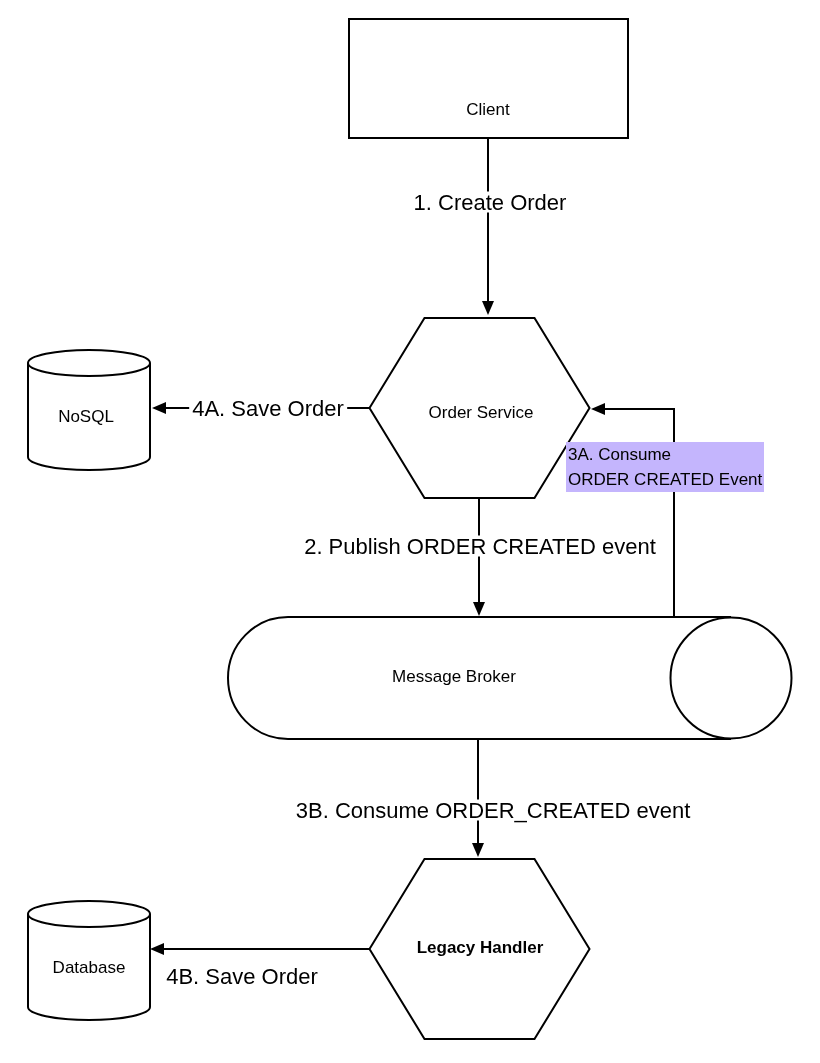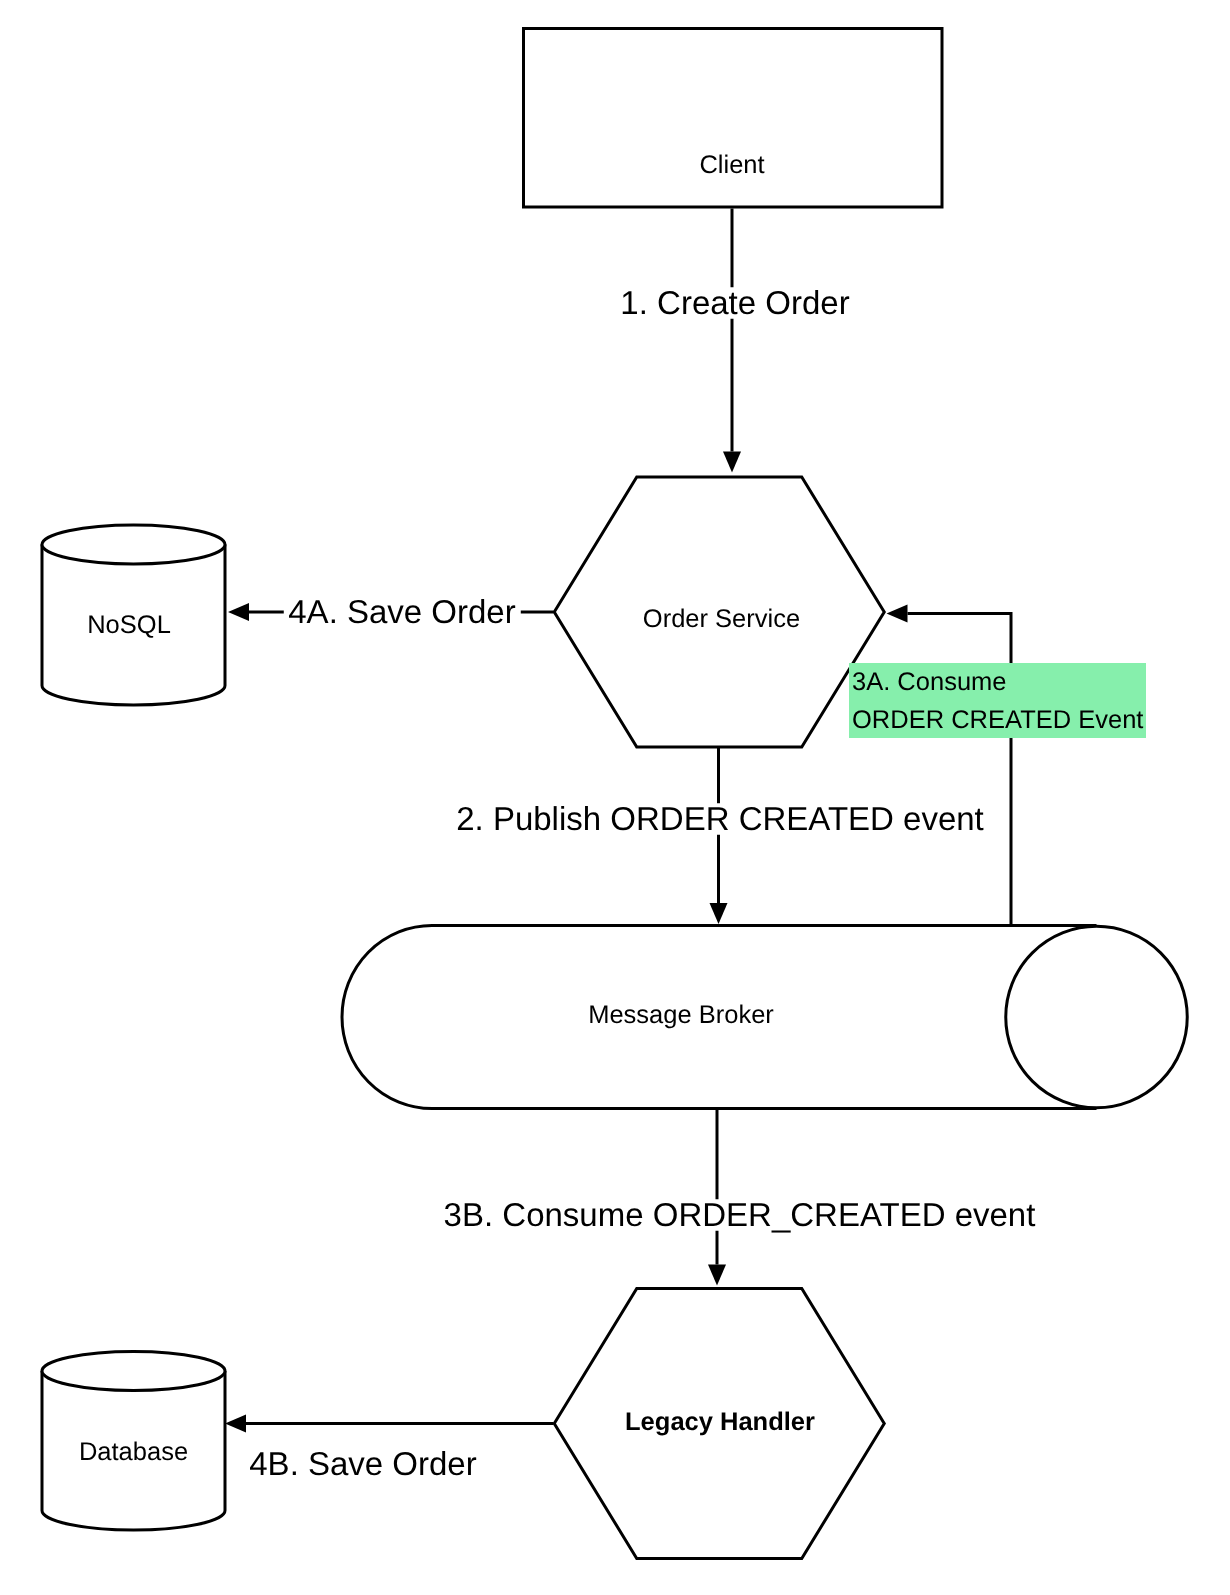--- a/index.html
+++ b/index.html
@@ -37,21 +37,21 @@
     white-space: nowrap;
     background: #ffffff;
     padding: 0 3px;
     text-align: center;
   }
   .edge-label-block {
     position: absolute;
     font-size: 17px;
     line-height: 25px;
     white-space: nowrap;
-    background: #86efac;
+    background: #c4b5fd;
     padding: 0 2px;
     text-align: left;
   }
 </style>
 </head>
 <body>
 
 <div id="canvas">
 
   <svg id="diagram-svg" width="820" height="1063" viewBox="0 0 820 1063">

